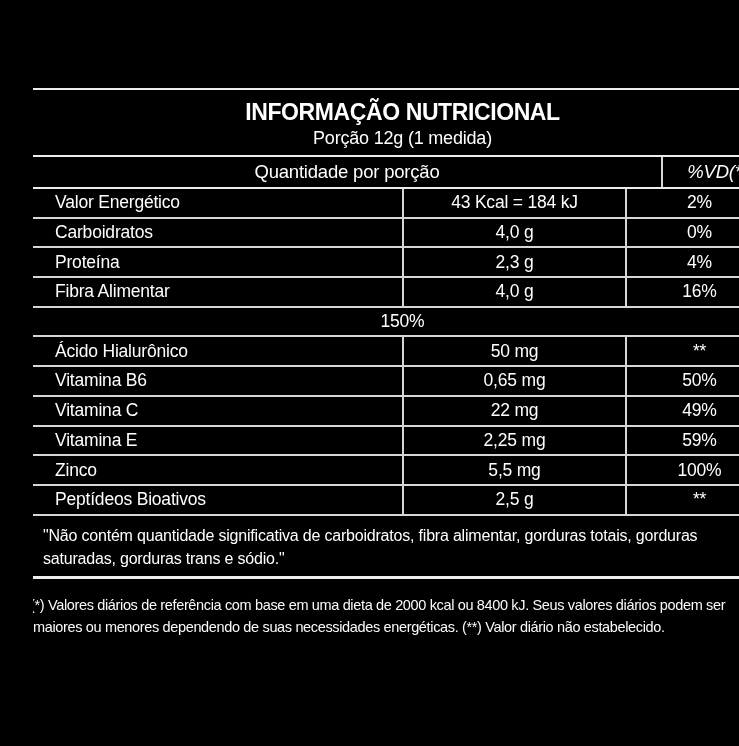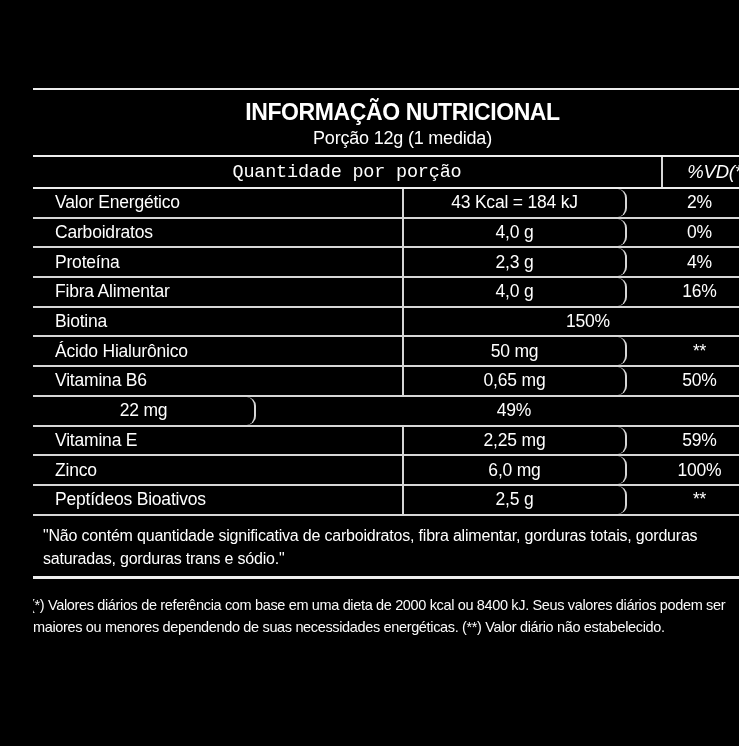--- a/index.html
+++ b/index.html
@@ -19,37 +19,36 @@
     border-bottom:2px solid var(--line); text-align:center;
   }
   .title{font-size:23px; font-weight:bold; line-height:27px; letter-spacing:-0.4px;}
   .subtitle{font-size:18px; line-height:25px;}
   .head-row{
     box-sizing:border-box; height:32px; border-bottom:2px solid var(--line);
     display:flex; align-items:stretch; font-size:18.5px;
   }
   .hcell-left{
     box-sizing:border-box; width:630px; border-right:2px solid var(--grid);
-    display:flex; align-items:center; justify-content:center;font-family:Liberation Mono, monospace;
+    display:flex; align-items:center; justify-content:center;
   }
   .hcell-right{flex:1; display:flex; align-items:center; justify-content:center;font-style:italic;}
   .rows{}
   .row{
     box-sizing:border-box; height:29.7px; border-bottom:2px solid var(--grid);
     display:flex; align-items:stretch; font-size:17.5px;
   }
   .cell{display:flex; align-items:center;}
   .cell.name{
     box-sizing:border-box; width:371px; padding-left:22px;
     border-right:2px solid var(--grid);
   }
   .cell.amount{
     box-sizing:border-box; width:223px; justify-content:center;
     border-right:2px solid var(--grid);
-    border-radius:9px;
   }
   .cell.dv{flex:1; justify-content:center;}
   .quote{
     box-sizing:border-box; min-height:63px; border-bottom:3px solid var(--line);
     padding:8px 14px 0 10px; font-size:16px; line-height:23px;
   }
   .disclaimer{
     padding:15px 2px 0 0; text-indent:-3px;
     font-size:14.5px; line-height:22px; letter-spacing:-0.35px; color:#fafafa;
   }
@@ -91,50 +90,50 @@
         <div class="cell dv">4%</div>
       </div>
 
       <div class="row">
         <div class="cell name">Fibra Alimentar</div>
         <div class="cell amount">4,0 g</div>
         <div class="cell dv">16%</div>
       </div>
 
       <div class="row">
-        <div class="cell name">Biotina</div>
         <div class="cell dv">150%</div>
       </div>
 
       <div class="row">
         <div class="cell name">Ácido Hialurônico</div>
         <div class="cell amount">50 mg</div>
         <div class="cell dv">**</div>
       </div>
 
       <div class="row">
         <div class="cell name">Vitamina B6</div>
         <div class="cell amount">0,65 mg</div>
         <div class="cell dv">50%</div>
       </div>
 
       <div class="row">
+        <div class="cell name">Vitamina C</div>
         <div class="cell amount">22 mg</div>
         <div class="cell dv">49%</div>
       </div>
 
       <div class="row">
         <div class="cell name">Vitamina E</div>
         <div class="cell amount">2,25 mg</div>
         <div class="cell dv">59%</div>
       </div>
 
       <div class="row">
         <div class="cell name">Zinco</div>
-        <div class="cell amount">6,0 mg</div>
+        <div class="cell amount">5,5 mg</div>
         <div class="cell dv">100%</div>
       </div>
 
       <div class="row">
         <div class="cell name">Peptídeos Bioativos</div>
         <div class="cell amount">2,5 g</div>
         <div class="cell dv">**</div>
       </div>
     </div>
 

